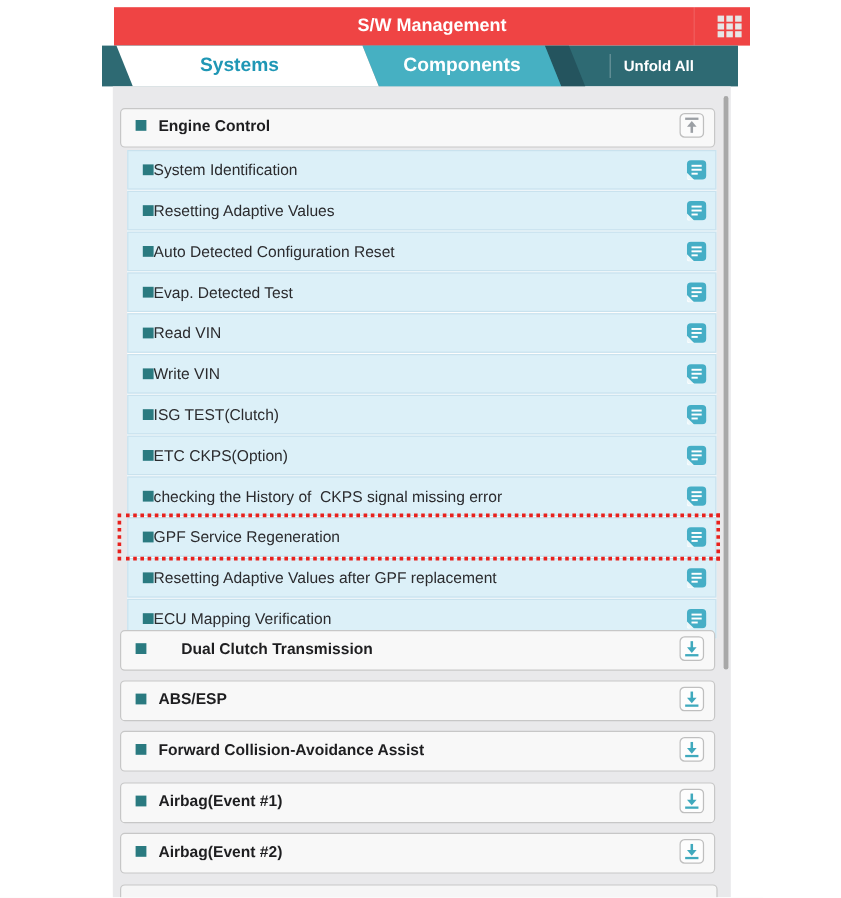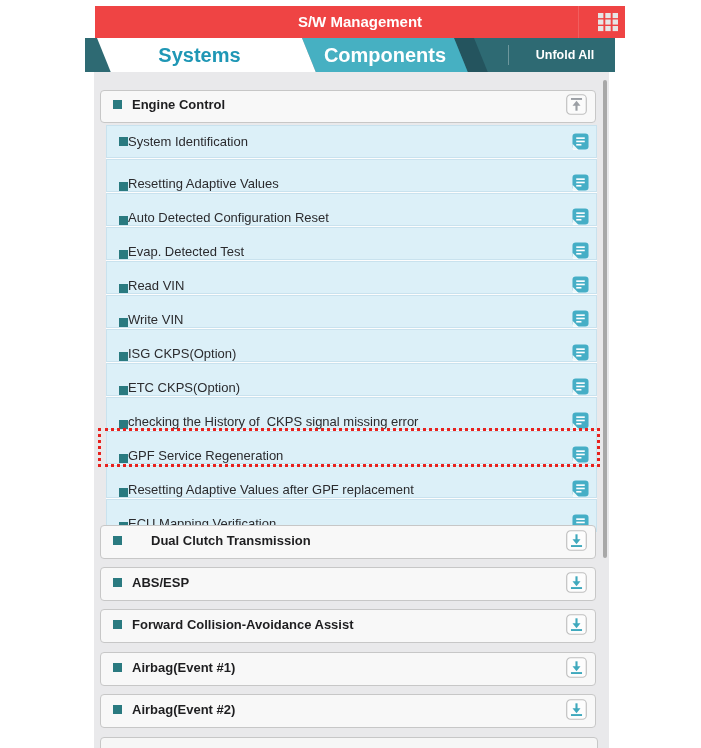--- a/index.html
+++ b/index.html
@@ -11,42 +11,42 @@
              color:#ffffff;font-size:15px;font-weight:bold;}
   .hdr-sep{position:absolute;left:483px;top:0;width:1px;height:32px;background:rgba(255,255,255,0.14);}
   .grid-btn{position:absolute;left:495px;top:0;width:35px;height:32px;display:flex;align-items:center;justify-content:center;cursor:pointer;}
 
   
   .tab-bar{position:absolute;left:85px;top:38px;width:530px;height:34px;background:#2e6a73;overflow:hidden;}
   .tab-shape{position:absolute;top:0;height:34px;transform:skewX(22deg);transform-origin:0 0;}
   .tab-systems{left:12px;width:205px;background:#ffffff;z-index:3;}
   .tab-components{left:217px;width:152px;background:#46b0c2;z-index:2;}
   .tab-shadow{left:369px;width:20px;background:#24545e;z-index:1;}
-  .tab-label{position:absolute;top:0;height:34px;line-height:34px;text-align:center;font-size:20px;font-weight:bold;z-index:4;}
+  .tab-label{position:absolute;top:0;height:34px;line-height:34px;text-align:center;font-size:16px;font-weight:bold;z-index:4;}
   .lbl-systems{left:12px;width:205px;color:#1f97b5;}
   .lbl-components{left:224px;width:152px;color:#ffffff;}
   .unfold-sep{position:absolute;left:423px;top:7px;width:1px;height:20px;background:rgba(255,255,255,0.30);z-index:4;}
-  .unfold-all{position:absolute;left:430px;top:0;width:100px;height:34px;line-height:34px;text-align:center;
+  .unfold-all{position:absolute;left:414px;top:0;width:100px;height:34px;line-height:34px;text-align:center;
               color:#ffffff;font-size:12.5px;font-weight:bold;z-index:4;cursor:pointer;}
 
   
   .content{position:absolute;left:94px;top:72px;width:515px;height:676px;background:#e9e9eb;overflow:hidden;}
   .scroll-thumb{position:absolute;left:509px;top:8px;width:4px;height:478px;background:#a8a8a8;border-radius:2px;}
 
   .section-card{position:absolute;left:6px;width:496px;height:33px;background:#f8f8f8;border:1px solid #c7c7c7;
                 border-radius:4px;display:flex;align-items:center;padding:0 8px 4px 12px;box-sizing:border-box;cursor:pointer;}
   .bullet{width:9px;height:9px;background:#2a7a80;flex:0 0 auto;}
   .sec-label{margin-left:10px;font-size:13px;font-weight:bold;color:#1e1e20;flex:1 1 auto;white-space:pre;
              overflow:hidden;text-overflow:ellipsis;}
   .fold-icon{flex:0 0 auto;}
 
   .sublist{position:absolute;left:12px;top:53px;width:491px;background:#fdfdfd;}
   .subrow{position:relative;height:31px;background:#dcf0f8;border:1px solid #c9e2ee;display:flex;align-items:center;
           padding:0 7px 0 12px;box-sizing:content-box;cursor:pointer;}
-  .subrow + .subrow{margin-top:1px;align-items:flex-end;}
+  .subrow + .subrow{margin-top:1px;}
   .subrow .label{margin-left:0;font-size:13px;font-weight:400;color:#2b2b2e;flex:1 1 auto;white-space:pre;
                  overflow:hidden;text-overflow:ellipsis;}
   .hl-box{position:absolute;left:-9px;right:-4px;top:-4px;bottom:-4px;border:3px dotted #e8211d;pointer-events:none;z-index:5;}
 
   .partial-card{position:absolute;left:6px;top:665px;width:496px;height:30px;background:#f6f6f6;
                 border:1px solid #c7c7c7;border-radius:4px;cursor:pointer;}
   svg{display:block;}
 </style>
 </head>
 <body>
@@ -161,21 +161,21 @@
           <svg width="17" height="17" viewBox="0 0 18 18">
     <rect x="0.5" y="0.5" width="17" height="17" rx="3.5" fill="#45aec6"></rect>
     <rect x="4.5" y="4.6" width="9" height="1.7" fill="#ffffff"></rect>
     <rect x="4.5" y="8.1" width="9" height="1.7" fill="#ffffff"></rect>
     <rect x="4.5" y="11.6" width="5.5" height="1.7" fill="#ffffff"></rect>
     <path d="M0.5 11.5 L7 18 L2 18 Q0.5 18 0.5 16 Z" fill="#ffffff" opacity="0.9"></path>
   </svg>
         </div>
         <div class="subrow">
           <span class="bullet"></span>
-          <span class="label">ISG CKPS(Option)</span>
+          <span class="label">ISG TEST(Clutch)</span>
           <svg width="17" height="17" viewBox="0 0 18 18">
     <rect x="0.5" y="0.5" width="17" height="17" rx="3.5" fill="#45aec6"></rect>
     <rect x="4.5" y="4.6" width="9" height="1.7" fill="#ffffff"></rect>
     <rect x="4.5" y="8.1" width="9" height="1.7" fill="#ffffff"></rect>
     <rect x="4.5" y="11.6" width="5.5" height="1.7" fill="#ffffff"></rect>
     <path d="M0.5 11.5 L7 18 L2 18 Q0.5 18 0.5 16 Z" fill="#ffffff" opacity="0.9"></path>
   </svg>
         </div>
         <div class="subrow">
           <span class="bullet"></span>

